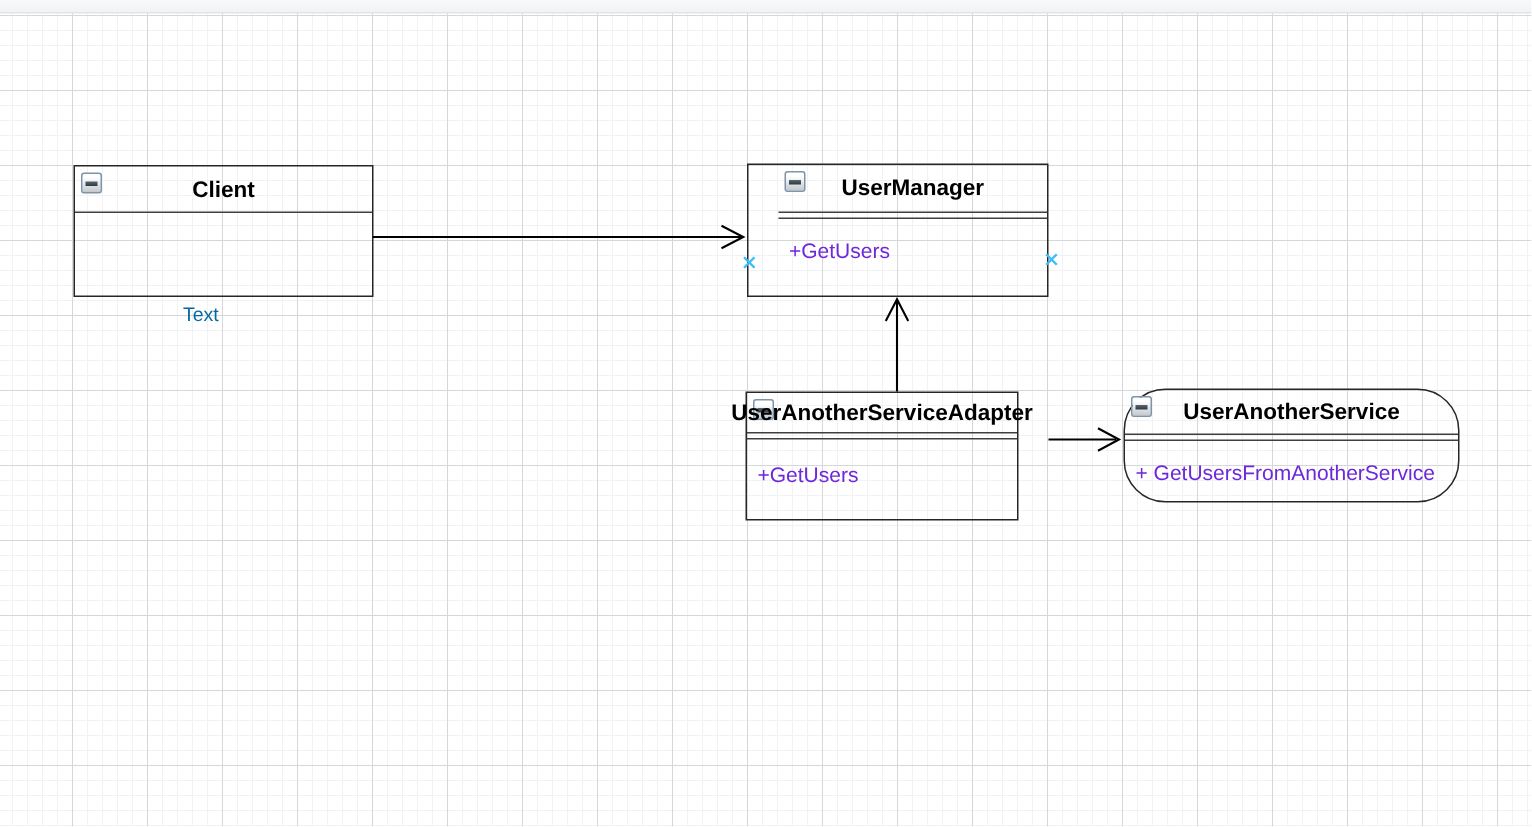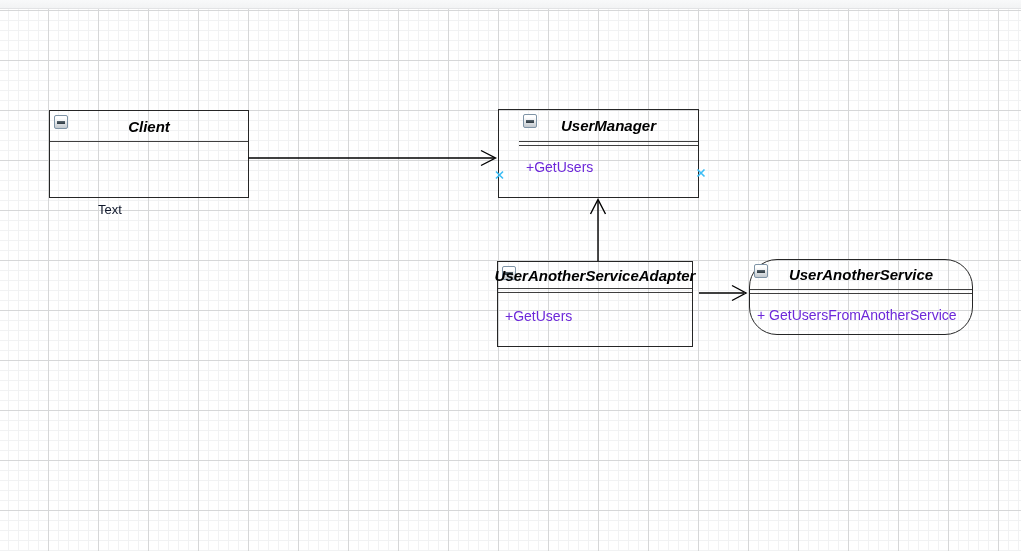--- a/index.html
+++ b/index.html
@@ -28,21 +28,20 @@
     border-bottom:1px solid #e2e3e5;
   }
 
   
   .uml-class {
     position:absolute; border:1.5px solid #262626; background:transparent;
   }
   .uml-header {
     position:relative; display:flex; align-items:center; justify-content:center;
     border-bottom:1.5px solid #3f3f3f;
-    font-style:italic;
   }
   .uml-title {
     position:relative; z-index:1; white-space:nowrap;
     font-size:15px; font-weight:bold; color:#000;
   }
   .uml-sep { height:3.5px; border-bottom:1.5px solid #3f3f3f; }
   .uml-body { position:relative; }
   .uml-member {
     padding-left:7px; white-space:nowrap;
     font-size:14px; color:#6d28d9; line-height:15px;
@@ -50,21 +49,21 @@
   .collapse-btn {
     position:absolute; left:4px; top:4px; width:14px; height:14px; z-index:0;
     border:1px solid #7f94a6; border-radius:2px;
     background:linear-gradient(#ffffff 20%, #c2c9cf);
     display:flex; align-items:center; justify-content:center;
     cursor:pointer;
   }
   .collapse-btn .minus { width:8px; height:3px; background:linear-gradient(#59666f, #2d3941); }
 
   .free-label {
-    position:absolute; font-size:13px; color:#0f172a; white-space:nowrap;
+    position:absolute; font-size:13px; color:#0369a1; white-space:nowrap;padding-left:24px;
   }
 
   #overlay { position:absolute; inset:0; pointer-events:none; }
 </style>
 </head>
 <body>
 
 <div id="stage">
 
   <div id="canvas"></div>
@@ -86,21 +85,21 @@
           <span class="minus"></span>
         </span>
       <span class="uml-title">UserManager</span>
     </div>
     <div class="uml-sep"></div>
     <div class="uml-body">
       <div class="uml-member" style="padding-top:14px;">+GetUsers</div>
     </div>
   </div>
 
-  <div class="uml-class" style="left:497px; top:261px; width:196px; height:86px;">
+  <div class="uml-class" style="left:497px; top:261px; width:182px; height:86px;">
     <div class="uml-header" style="height:27px;">
       <span class="collapse-btn">
           <span class="minus"></span>
         </span>
       <span class="uml-title">UserAnotherServiceAdapter</span>
     </div>
     <div class="uml-sep"></div>
     <div class="uml-body">
       <div class="uml-member" style="padding-top:16px;">+GetUsers</div>
     </div>

